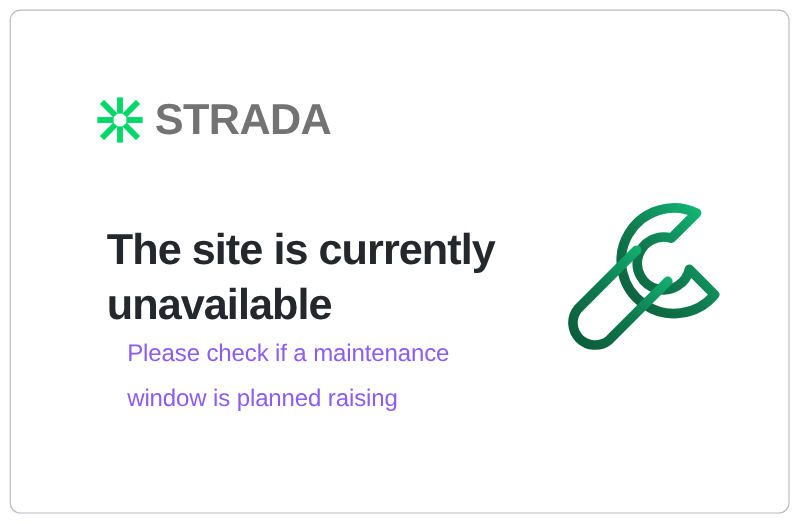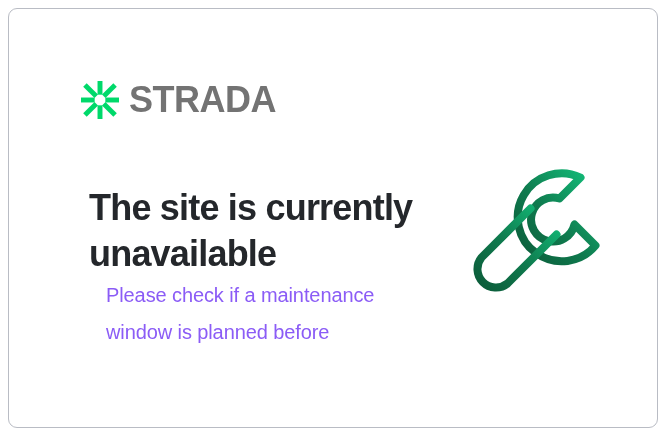--- a/index.html
+++ b/index.html
@@ -122,21 +122,21 @@
           <rect x="43.5" y="64" width="13" height="42" transform="rotate(-45 50 50)"></rect>
         </g>
       </svg>
       <div class="brand-word">STRADA</div>
     </div>
 
     <h1 class="headline">The site is currently unavailable</h1>
 
     <div class="body-copy">
       <span class="line">Please check if a maintenance</span>
-      <span class="line">window is planned before</span>
+      <span class="line">window is planned raising</span>
     </div>
 
     <svg class="wrench" viewBox="0 0 160 160" aria-hidden="true">
       <defs>
         <linearGradient id="wrenchGrad" x1="0.08" y1="0.96" x2="0.95" y2="0.08">
           <stop offset="0%" stop-color="#0c5f3c"></stop>
           <stop offset="45%" stop-color="#0f7a4e"></stop>
           <stop offset="100%" stop-color="#12b876"></stop>
         </linearGradient>
       </defs>

